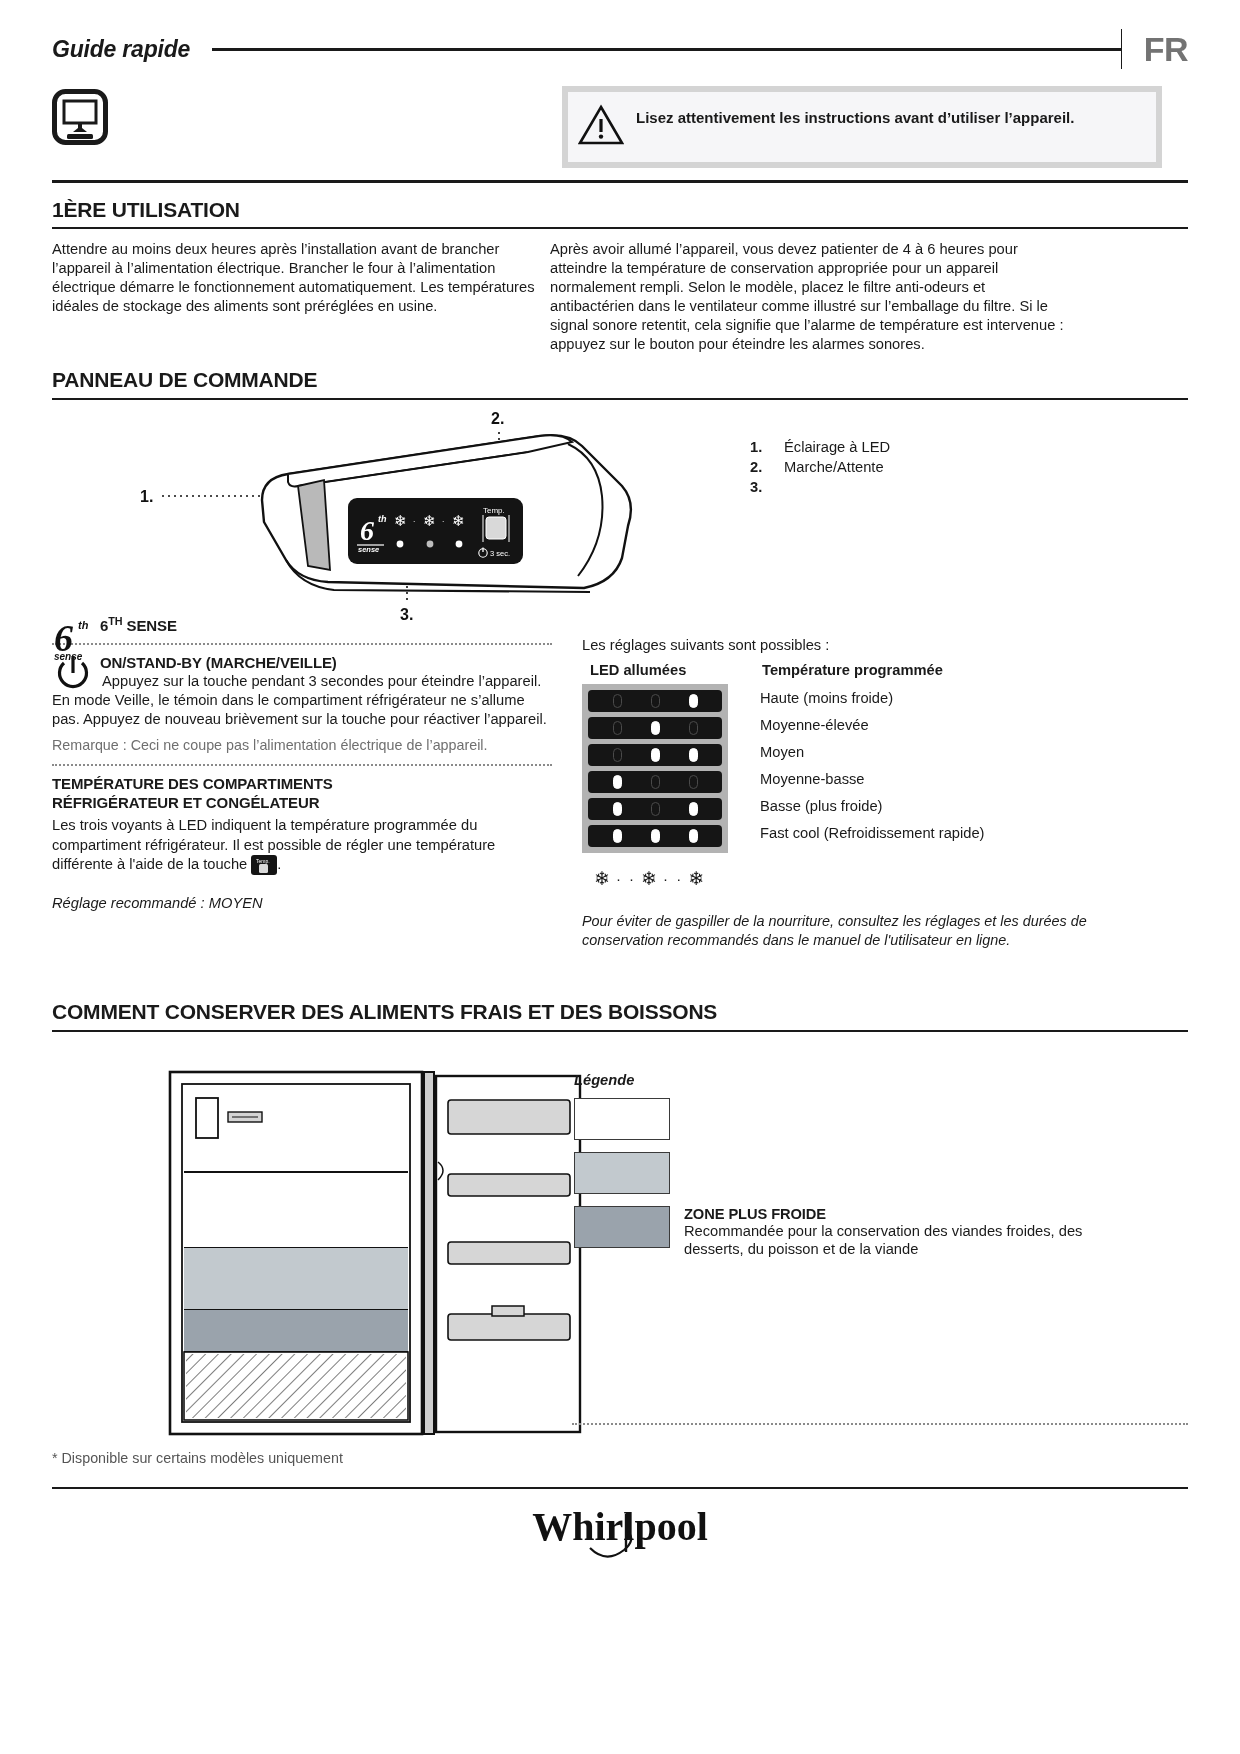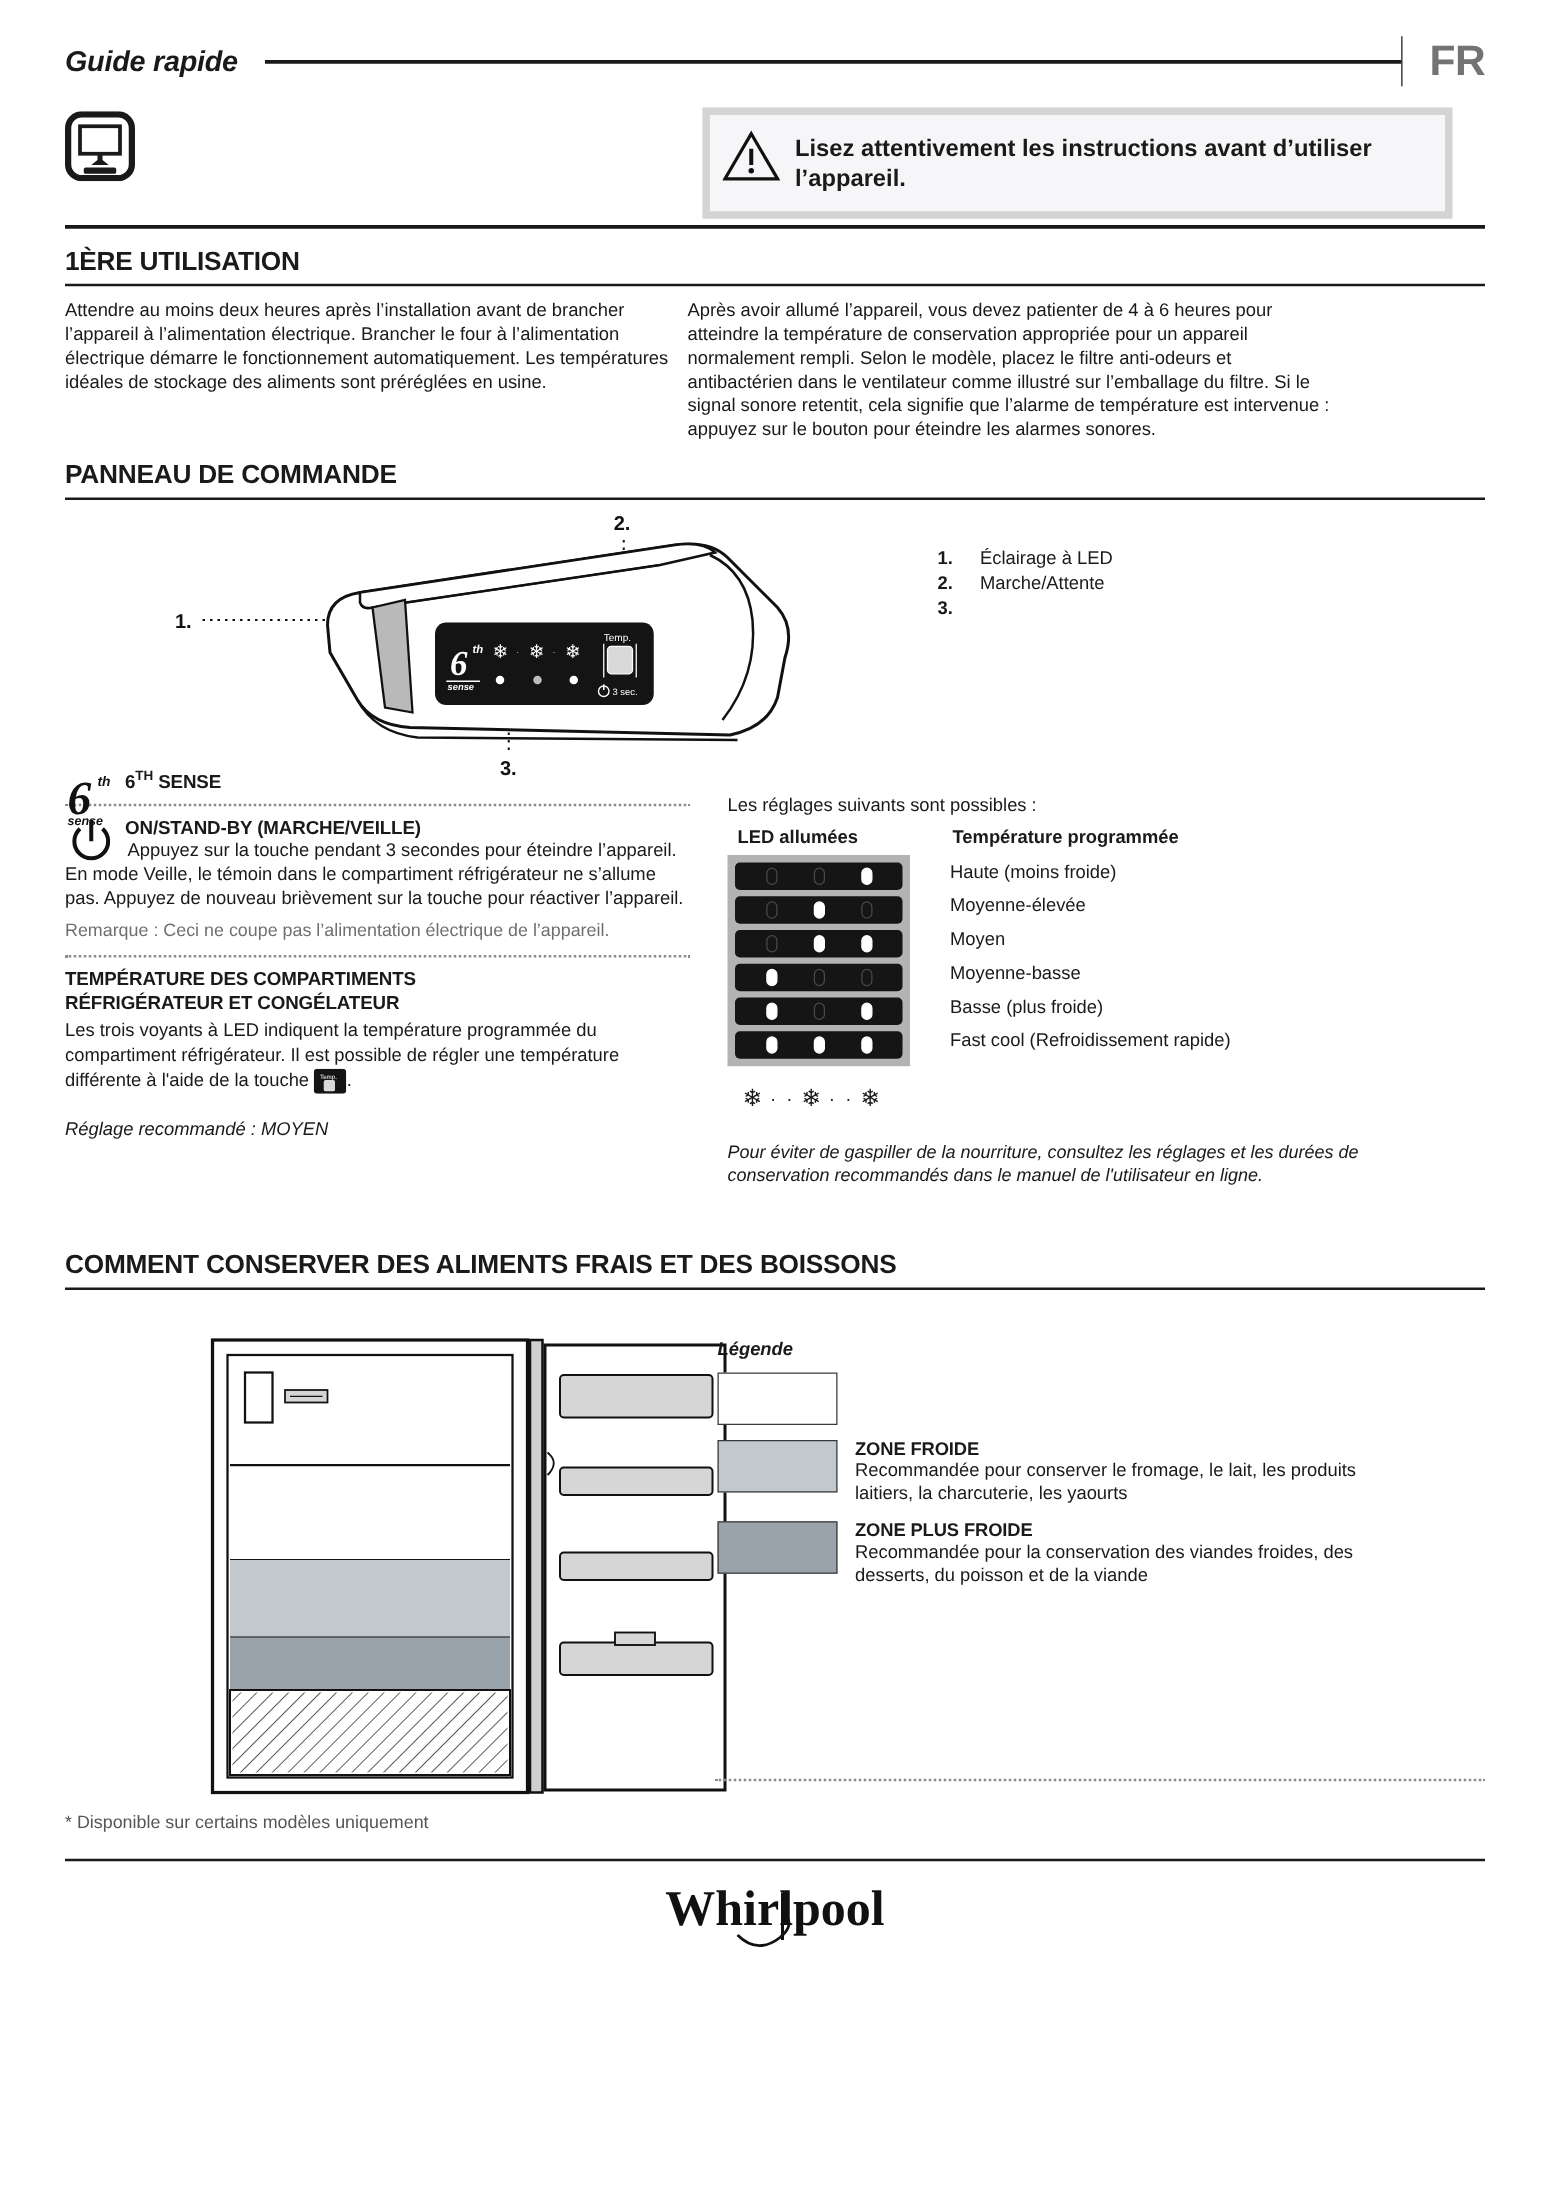--- a/index.html
+++ b/index.html
@@ -65,21 +65,21 @@
   .warn-box {
     margin-left: 10px;
     width: 600px;
     background: #f6f6f8;
     border: 6px solid #d4d4d4;
     padding: 12px 14px 12px 10px;
     display: flex; align-items: flex-start; gap: 12px;
     min-height: 72px;
   }
   .warn-text {
-    font-weight: bold; font-size: 19px; line-height: 1.28;
+    font-weight: bold; font-size: 15px; line-height: 1.28;
     padding-top: 4px;
   }
 
   .hdr-bottom-rule {
     position: absolute; left: 52px; top: 180px;
     width: 1136px; height: 3px; background: #1a1a1a;
   }
 
   
   .sec-h {
@@ -476,24 +476,20 @@
 
       <div class="legend2">
         <div class="legend2-title">Légende</div>
 
         <div class="zone">
           <div class="zone-sw" style="background:#ffffff"></div>
         </div>
 
         <div class="zone">
           <div class="zone-sw" style="background:#c2c9ce"></div>
-          <div class="zone-txt">
-            <div class="zone-name">ZONE FROIDE</div>
-            <div class="zone-desc">Recommandée pour conserver le fromage, le lait, les produits laitiers, la charcuterie, les yaourts</div>
-          </div>
         </div>
 
         <div class="zone">
           <div class="zone-sw" style="background:#9aa3ac"></div>
           <div class="zone-txt">
             <div class="zone-name">ZONE PLUS FROIDE</div>
             <div class="zone-desc">Recommandée pour la conservation des viandes froides, des desserts, du poisson et de la viande</div>
           </div>
         </div>
       </div>

